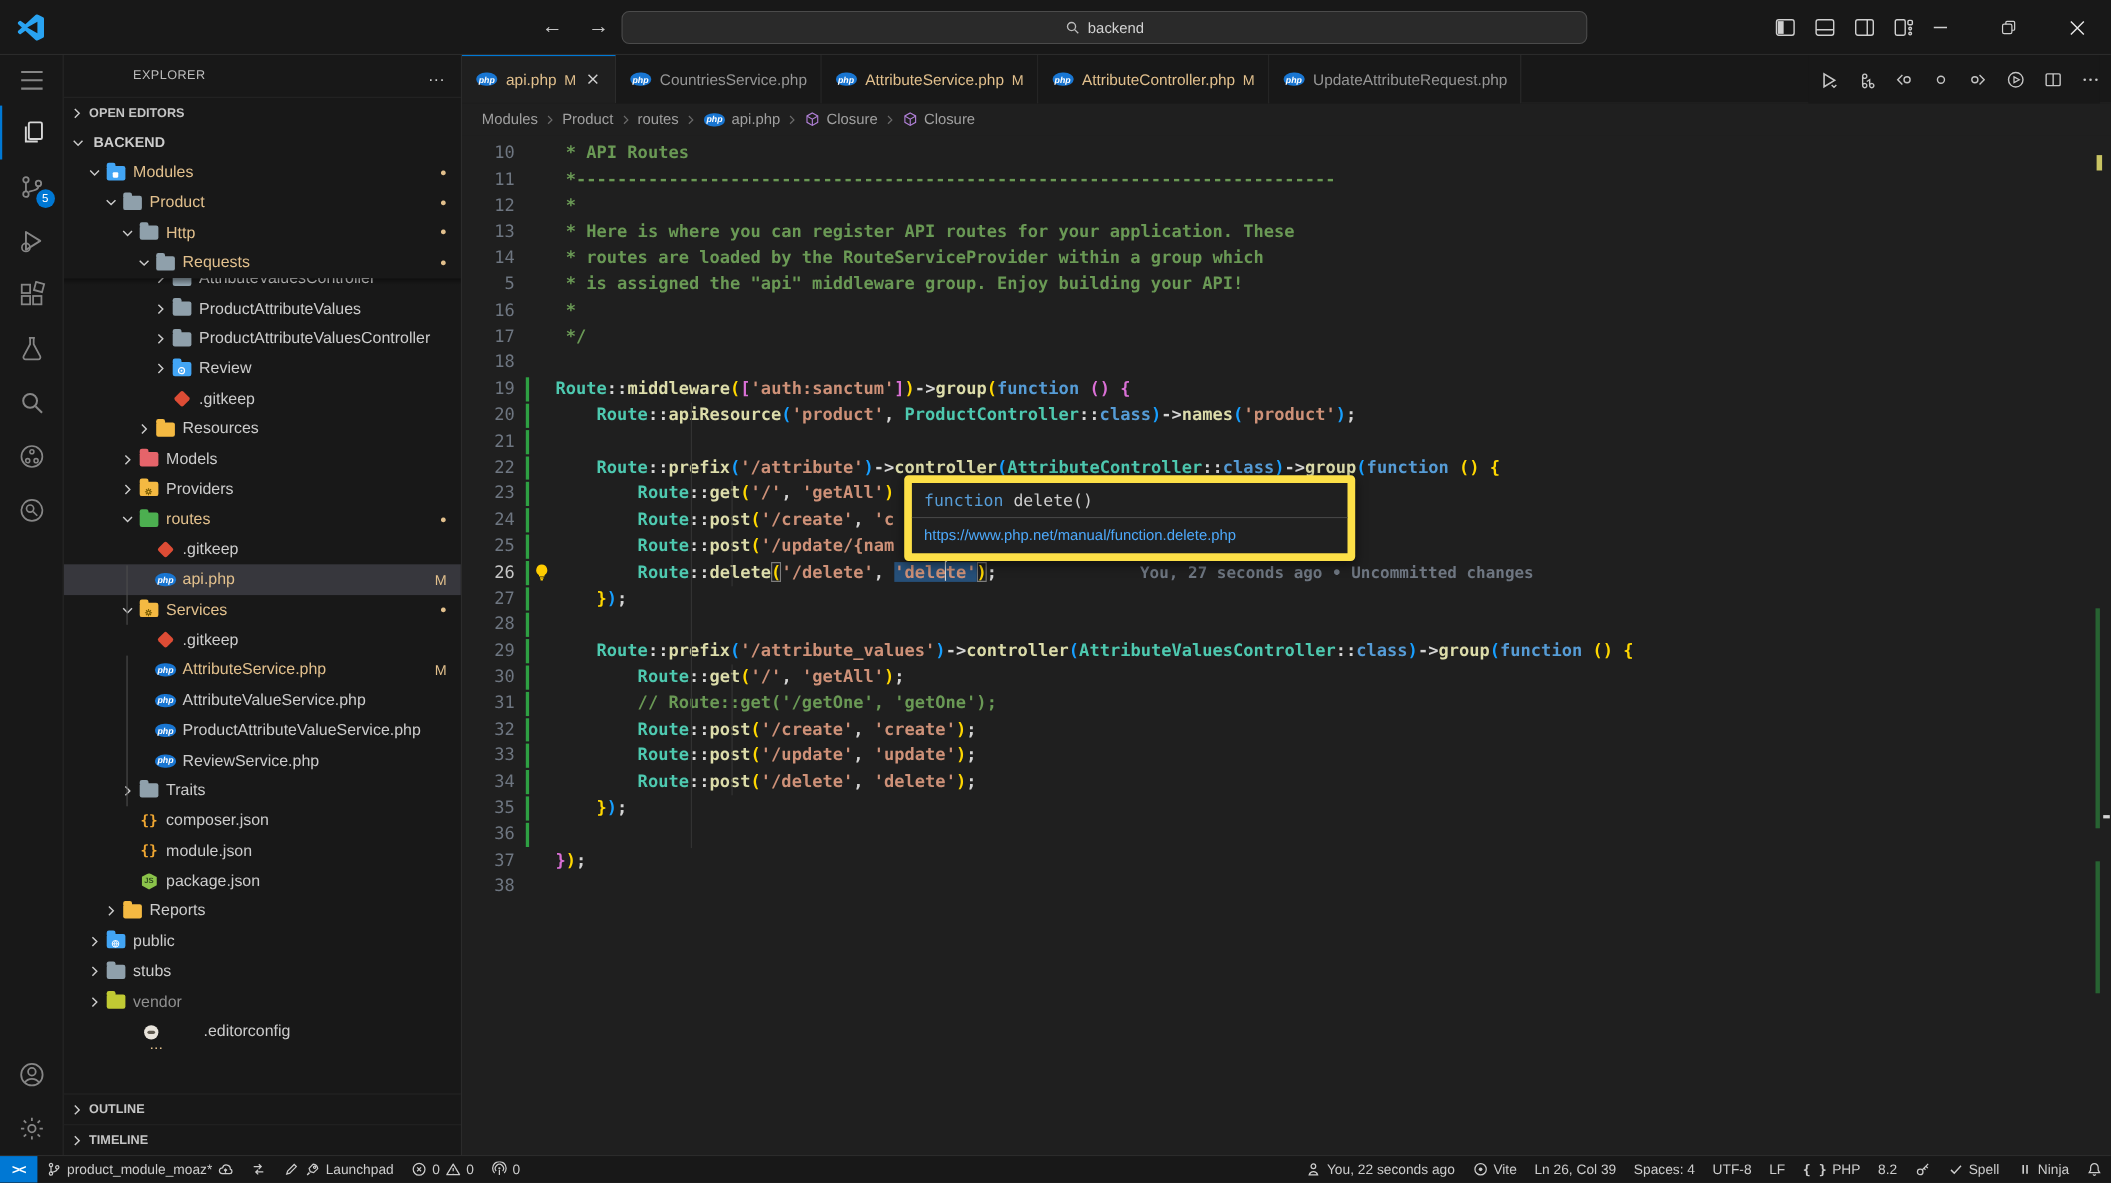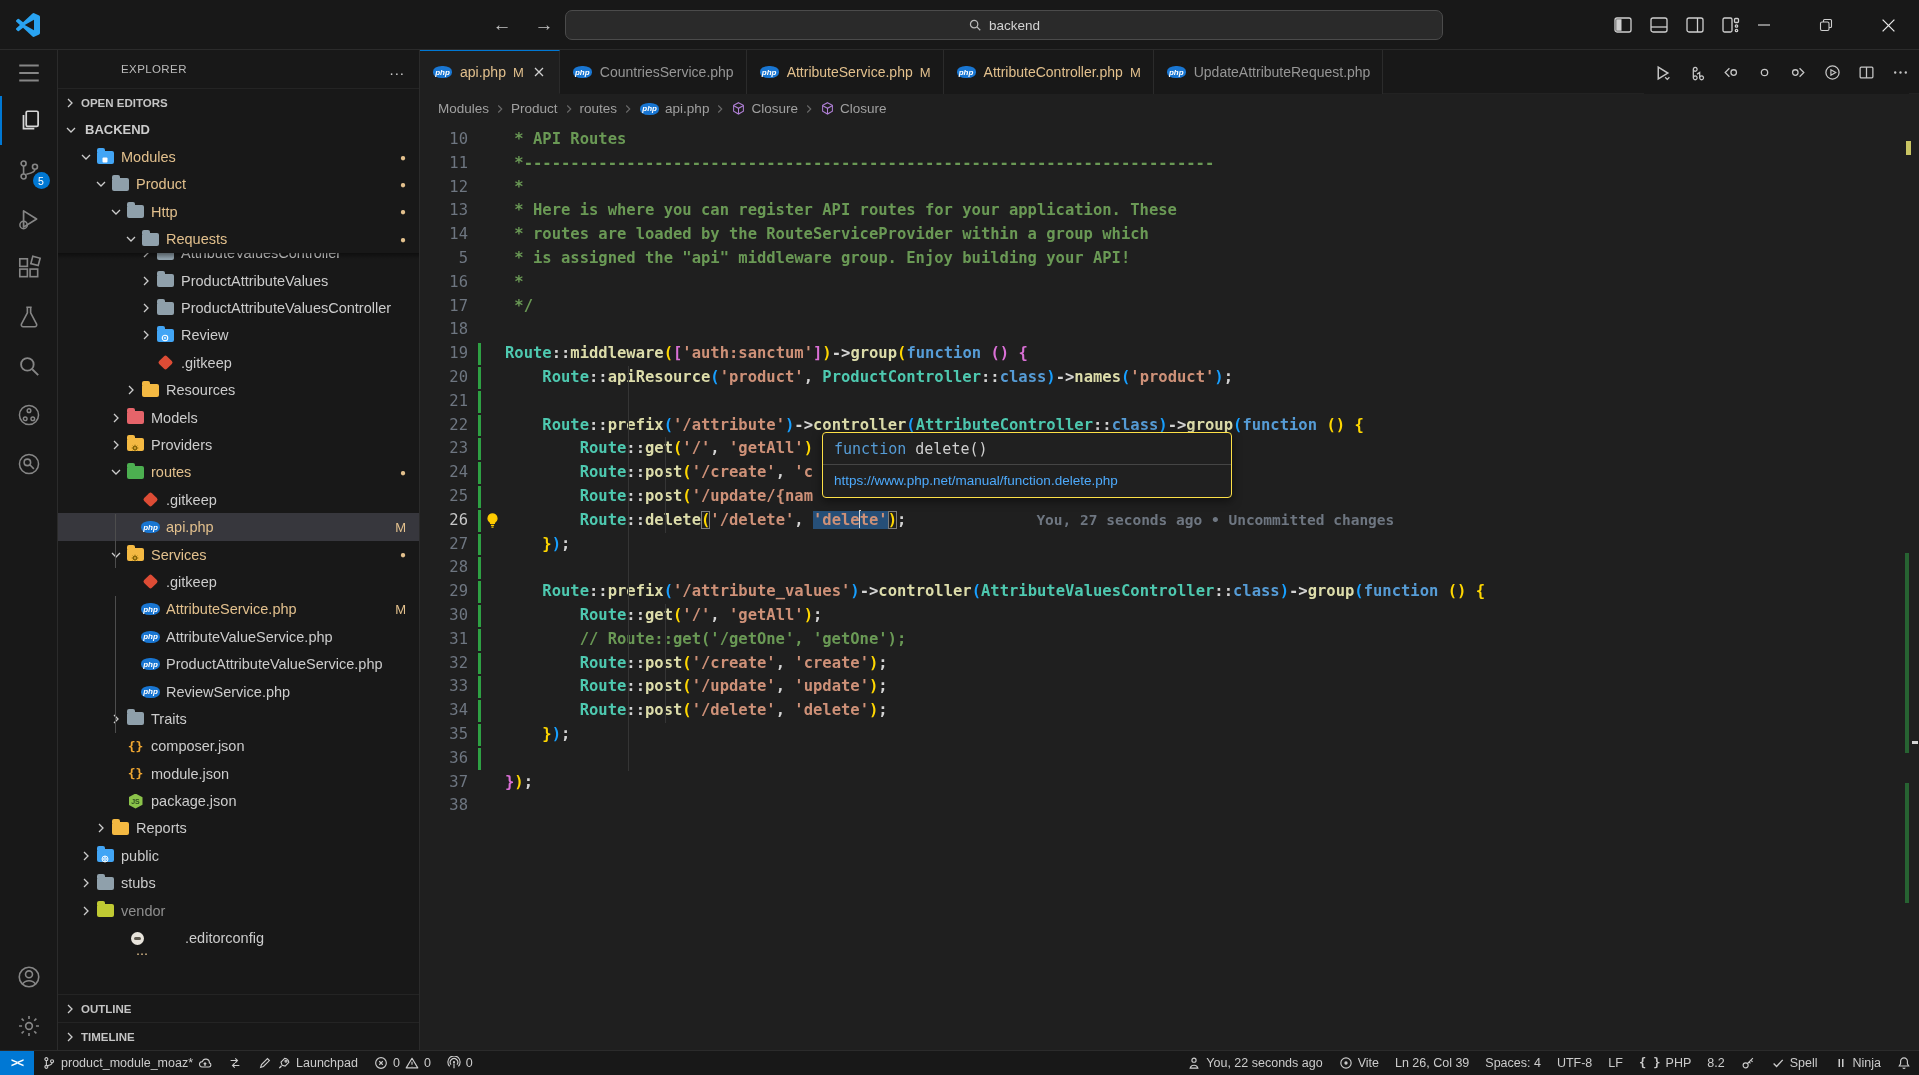--- a/index.html
+++ b/index.html
@@ -105,21 +105,21 @@
   .tk-c { color:#6a9955; } .tk-t { color:#4ec9b0; } .tk-f { color:#dcdcaa; } .tk-k { color:#569cd6; }
   .tk-p { color:#d4d4d4; } .tk-s { color:#ce9178; } .tk-g { color:#ffd700; } .tk-o { color:#da70d6; }
   .tk-b { color:#179fff; }
   .tk-gx { color:#ffd700; box-shadow:inset 0 0 0 1px #7d7d7d; }
   .tk-shl { color:#ce9178; background:#264f78; }
   .cursor { display:inline-block; width:1.7px; height:18px; background:#d7d7d7; vertical-align:-3px; margin:0 -0.85px; }
   .blame { color:#6e7681; font-size:14.5px; margin-left:130px; }
   .iguide { position:absolute; width:1px; background:#353535; }
 
   
-  #tooltip { position:absolute; left:402px; top:309px; width:410px; background:#202020; border:1px solid #fde047;
+  #tooltip { position:absolute; left:402px; top:309px; width:410px; background:#202020; border:7px solid #fde047;
     border-radius:4px; box-shadow:0 3px 10px rgba(0,0,0,.5); z-index:5; }
   #tooltip .sig { padding:7px 11px 6px; font-size:15px; color:#cfcfcf; }
   #tooltip .sig .kw { color:#569cd6; }
   #tooltip .lnk { border-top:1px solid #454545; padding:8px 11px 9px; font-family:"Liberation Sans",sans-serif;
     font-size:13.5px; color:#4daafc; }
 
   
   #ruler { position:absolute; right:0; top:0; bottom:0; width:14px; }
   .rmark { position:absolute; }
 

